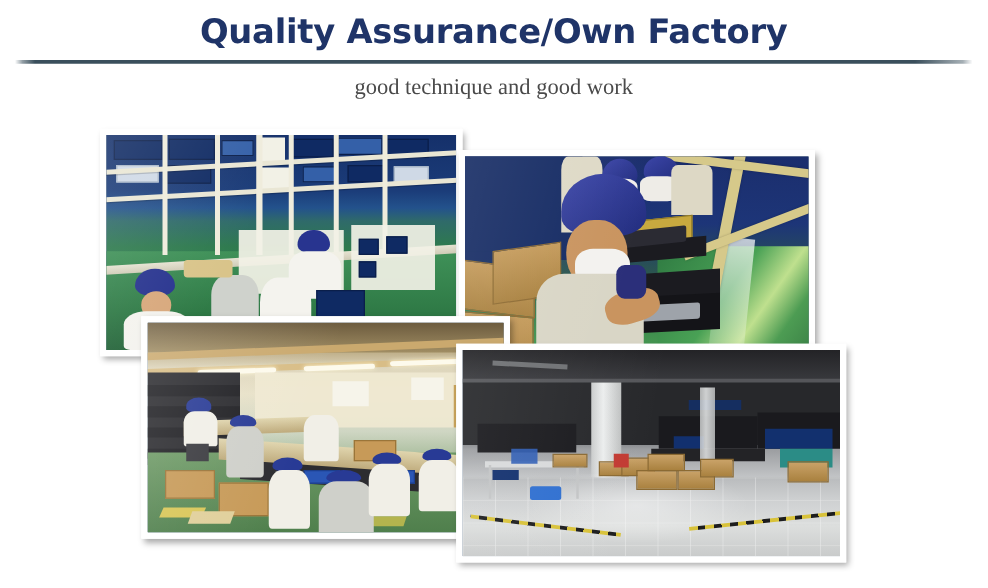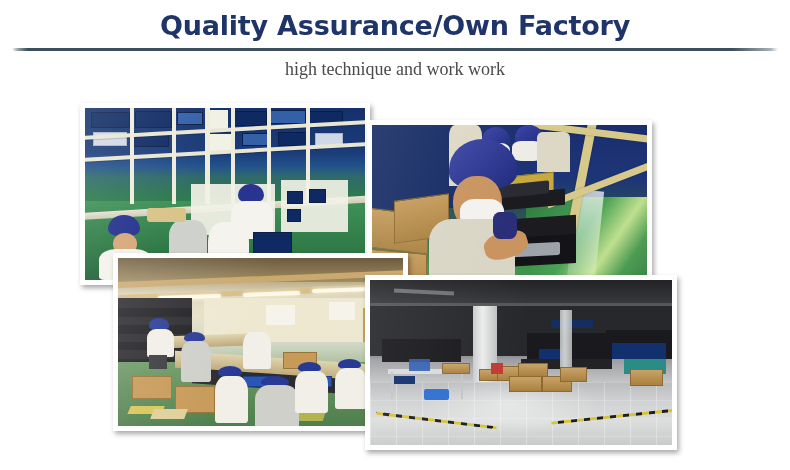--- a/index.html
+++ b/index.html
@@ -215,21 +215,21 @@
 </head>
 <body>
 
 <div id="page">
 
   <div class="header-block">
     <div class="page-title">Quality Assurance/Own Factory</div>
 
     <div class="title-rule"></div>
 
-    <div class="page-subtitle">high technique and work work</div>
+    <div class="page-subtitle">good technique and good work</div>
   </div>
 
   <div class="collage">
 
     <div class="photo p-tl">
       <div class="canvas">
         <div class="layer tl-bg"></div>
         <div class="layer tl-floor"></div>
 
         <div class="layer" style="left:0;top:0;width:100%;height:56%;">

